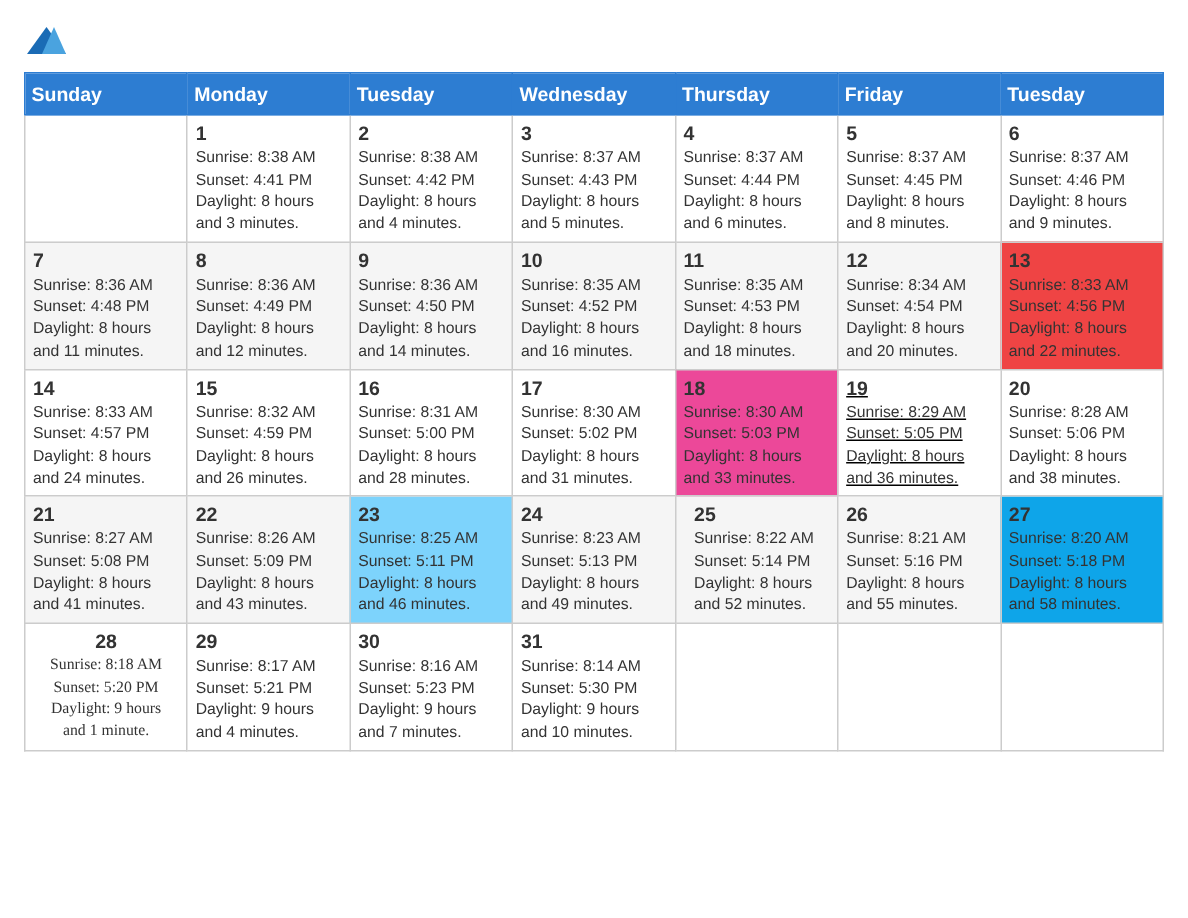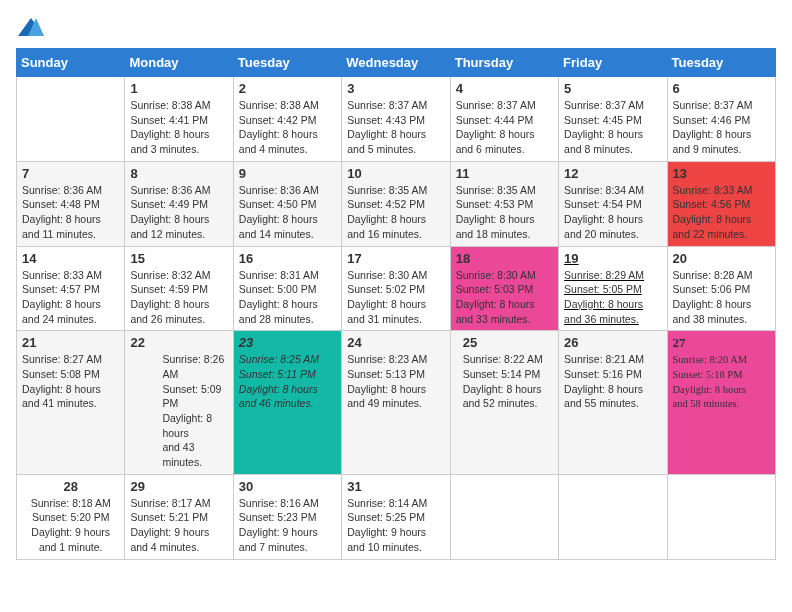--- a/index.html
+++ b/index.html
@@ -263,26 +263,26 @@
       <tr>
         <td style="background-color: rgb(245, 245, 245);">
           <div class="day-num">21</div>
           <div class="day-info" style="white-space: pre-line;">Sunrise: 8:27 AM
 Sunset: 5:08 PM
 Daylight: 8 hours
 and 41 minutes.</div>
         </td>
         <td style="background-color: rgb(245, 245, 245);">
           <div class="day-num">22</div>
-          <div class="day-info" style="white-space: pre-line; margin-left: 32px;">Sunrise: 8:26 AM
+          <div class="day-info" style="white-space: pre-line;">Sunrise: 8:26 AM
 Sunset: 5:09 PM
 Daylight: 8 hours
 and 43 minutes.</div>
         </td>
-        <td style="background-color: #14b8a6; font-style: italic;">
+        <td style="background-color: #7dd3fc;">
           <div class="day-num">23</div>
           <div class="day-info" style="white-space: pre-line;">Sunrise: 8:25 AM
 Sunset: 5:11 PM
 Daylight: 8 hours
 and 46 minutes.</div>
         </td>
         <td style="background-color: rgb(245, 245, 245);">
           <div class="day-num">24</div>
           <div class="day-info" style="white-space: pre-line;">Sunrise: 8:23 AM
 Sunset: 5:13 PM
@@ -296,32 +296,32 @@
 Daylight: 8 hours
 and 52 minutes.</div>
         </td>
         <td style="background-color: rgb(245, 245, 245);">
           <div class="day-num">26</div>
           <div class="day-info" style="white-space: pre-line;">Sunrise: 8:21 AM
 Sunset: 5:16 PM
 Daylight: 8 hours
 and 55 minutes.</div>
         </td>
-        <td style="background-color: #ec4899; font-family: Liberation Serif, serif;">
+        <td style="background-color: #0ea5e9;">
           <div class="day-num">27</div>
           <div class="day-info" style="white-space: pre-line;">Sunrise: 8:20 AM
 Sunset: 5:18 PM
 Daylight: 8 hours
 and 58 minutes.</div>
         </td>
       </tr>
       <tr>
         <td style="background-color: rgb(255, 255, 255); text-align: center;">
           <div class="day-num">28</div>
-          <div class="day-info" style="white-space: pre-line;">Sunrise: 8:18 AM
+          <div class="day-info" style="white-space: pre-line; font-family: Liberation Serif, serif;">Sunrise: 8:18 AM
 Sunset: 5:20 PM
 Daylight: 9 hours
 and 1 minute.</div>
         </td>
         <td style="background-color: rgb(255, 255, 255);">
           <div class="day-num">29</div>
           <div class="day-info" style="white-space: pre-line;">Sunrise: 8:17 AM
 Sunset: 5:21 PM
 Daylight: 9 hours
 and 4 minutes.</div>
@@ -329,21 +329,21 @@
         <td style="background-color: rgb(255, 255, 255);">
           <div class="day-num">30</div>
           <div class="day-info" style="white-space: pre-line;">Sunrise: 8:16 AM
 Sunset: 5:23 PM
 Daylight: 9 hours
 and 7 minutes.</div>
         </td>
         <td style="background-color: rgb(255, 255, 255);">
           <div class="day-num">31</div>
           <div class="day-info" style="white-space: pre-line;">Sunrise: 8:14 AM
-Sunset: 5:25 PM
+Sunset: 5:30 PM
 Daylight: 9 hours
 and 10 minutes.</div>
         </td>
         <td class="empty"></td>
         <td class="empty"></td>
         <td class="empty"></td>
       </tr>
     </tbody>
 </table>
 

